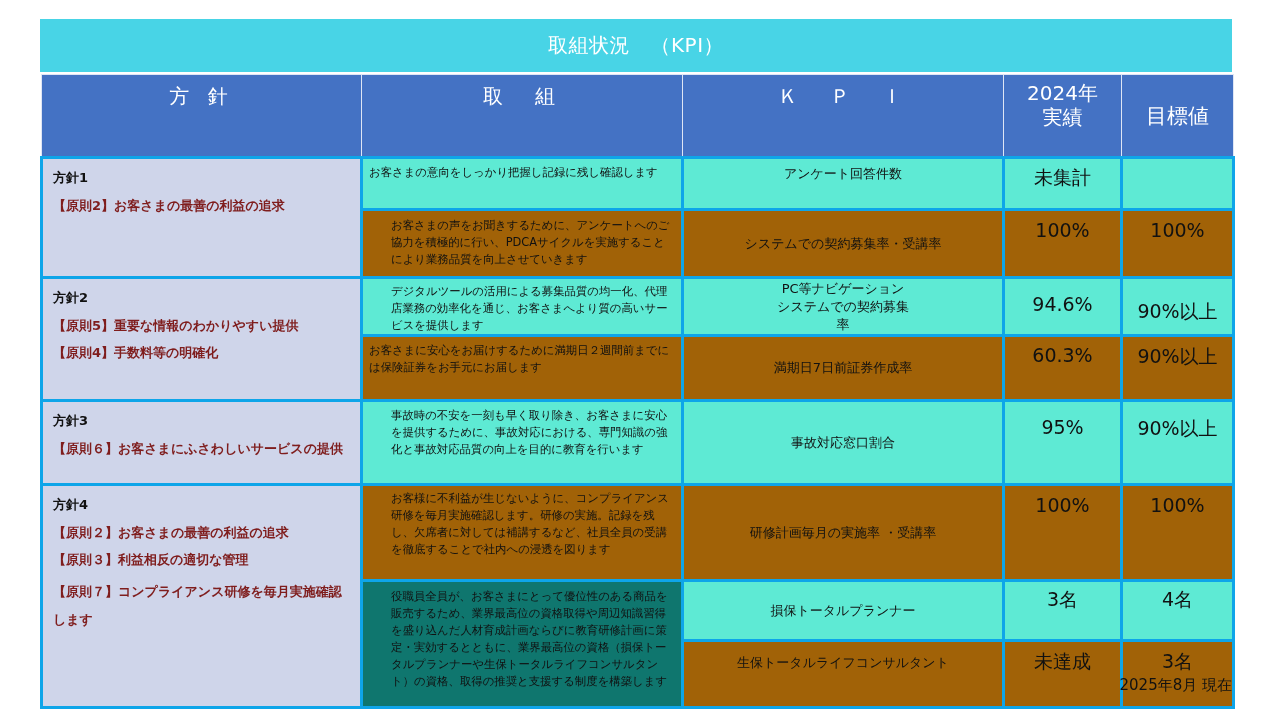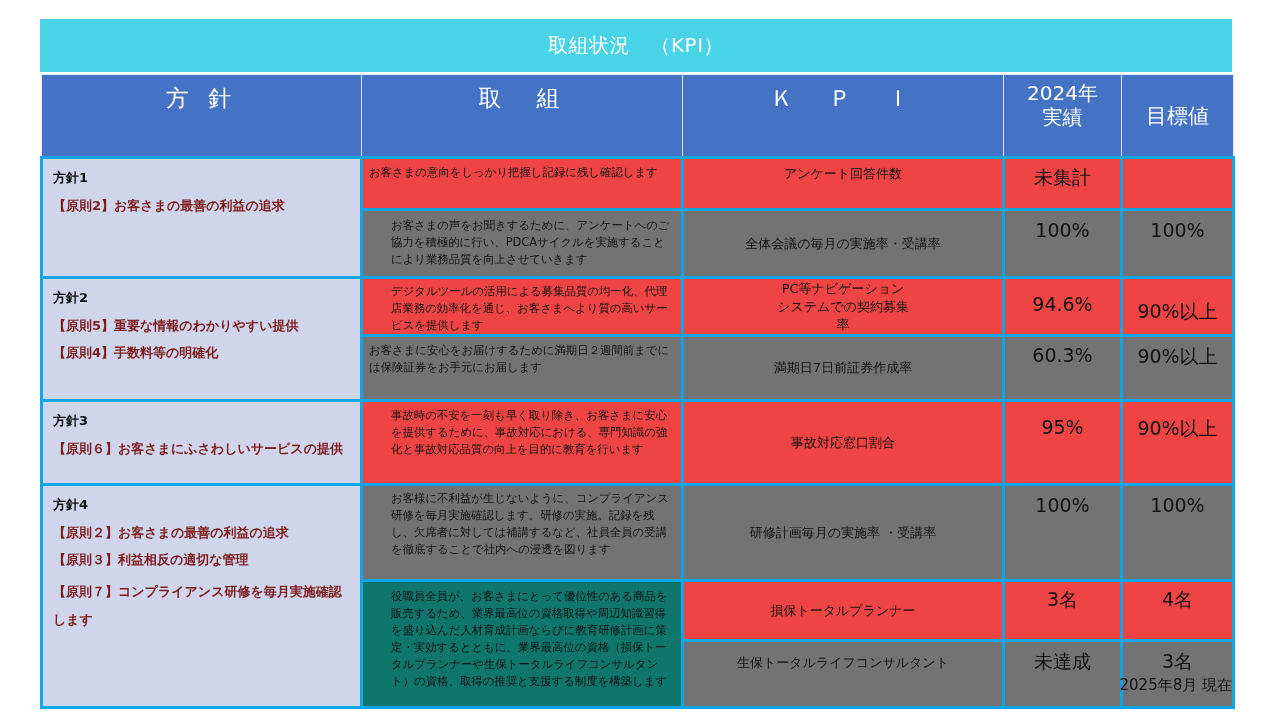--- a/index.html
+++ b/index.html
@@ -5,26 +5,26 @@
   html, body { margin:0; padding:0; background:#ffffff; }
   body { width:1280px; height:720px; position:relative; overflow:hidden;
          font-family:"DejaVu Sans","Liberation Sans",sans-serif; color:#111; }
   .title-bar { position:absolute; left:40px; top:19px; width:1192px; height:53px;
                background:#48D4E6; color:#ffffff; font-size:20px;
                display:flex; align-items:center; justify-content:center; letter-spacing:0.5px; }
   table.kpi { position:absolute; left:40px; top:74px; width:1192px;
               border-collapse:collapse; table-layout:fixed; }
   table.kpi th { background:#4472C4; color:#ffffff; font-weight:normal;
                  border:1px solid #dfe6f5; height:72px; vertical-align:top; }
-  th.h-big { font-size:23px; padding-top:8px; letter-spacing:6px; }
+  th.h-big { font-size:20px; padding-top:8px; letter-spacing:6px; }
   th.h-year { font-size:20px; line-height:24px; padding-top:6px; }
   th.h-target { font-size:21px; vertical-align:middle !important; }
   table.kpi td { border:3px solid #0ea5e9; padding:0; vertical-align:top; }
-  .dark td { background:#ef4444; }
-  .light td { background:#737373; }
+  .dark td { background:#5eead4; }
+  .light td { background:#a16207; }
   td.policy { background:#CFD5EA !important; padding:10px 10px !important; }
   .policy-num { font-weight:bold; font-size:13px; color:#111; margin:0 0 10px 0; }
   .principle { font-weight:bold; font-size:13px; color:#7f1d1d; margin:0 0 9px 0; line-height:18px; }
   .effort { font-size:11.4px; line-height:17px; color:#111; }
   .effort.ind { padding:6px 6px 0 28px; }
   .effort.noind { padding:5px 6px 0 6px; }
   .kpi-name { font-size:13px; text-align:center; color:#111; line-height:18px; }
   .val { font-size:19px; text-align:center; color:#111; }
   .footer { position:absolute; right:48px; top:676px; font-size:15px; color:#111; }
 </style>
@@ -71,21 +71,21 @@
         </td>
       <td>
           <div class="val" style="padding-top:6px"></div>
         </td>
     </tr>
     <tr class="light" style="height:68px">
       <td>
           <div class="effort ind">お客さまの声をお聞きするために、アンケートへのご協力を積極的に行い、PDCAサイクルを実施することにより業務品質を向上させていきます</div>
         </td>
       <td style="vertical-align:middle">
-          <div class="kpi-name">全体会議の毎月の実施率・受講率</div>
+          <div class="kpi-name">システムでの契約募集率・受講率</div>
         </td>
       <td>
           <div class="val" style="padding-top:8px">100%</div>
         </td>
       <td>
           <div class="val" style="padding-top:8px">100%</div>
         </td>
     </tr>
 
     <tr class="dark" style="height:52px">

